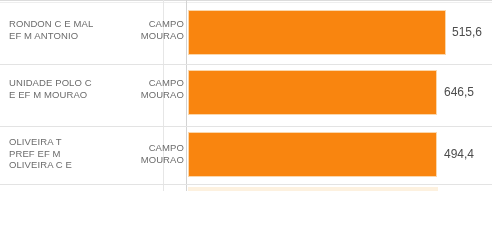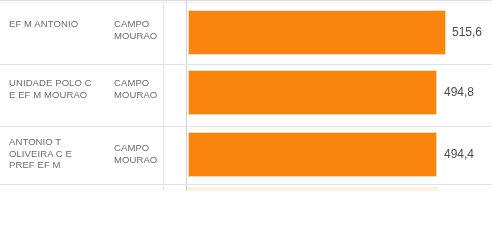--- a/index.html
+++ b/index.html
@@ -76,20 +76,21 @@
     letter-spacing: 0.1px;
   }
   .cell-city {
     position: absolute;
     left: 114px;
     width: 70px;
     color: #6b6b6b;
     font-size: 9.5px;
     line-height: 11.5px;
     letter-spacing: 0.1px;
+    text-align: right;
   }
   .bar {
     position: absolute;
     left: 188px;
     background: #f9850f;
     border: 1px solid #fbd7ab;
     box-sizing: border-box;
   }
   .bar-value {
     position: absolute;
@@ -113,20 +114,21 @@
 <div class="screen">
 
   <div class="top-rule"></div>
   <div class="top-rule-soft"></div>
 
   <div class="vline-label"></div>
   <div class="vline-axis"></div>
 
   <div class="row" style="top:4px;height:60px;">
     <div class="cell-name" style="top:14px;">
+      <div>RONDON C E MAL</div>
       <div>EF M ANTONIO</div>
     </div>
     <div class="cell-city" style="top:14px;">
       <div>CAMPO</div>
       <div>MOURAO</div>
     </div>
     <div class="bar" style="top:6px;height:45px;width:258px;"></div>
     <div class="bar-value" style="top:22px;left:452px;">515,6</div>
   </div>
   <div class="row-sep" style="top:64px;"></div>
@@ -134,29 +136,29 @@
   <div class="row" style="top:65px;height:61px;padding-left:38px;">
     <div class="cell-name" style="top:12px;">
       <div>UNIDADE POLO C</div>
       <div>E EF M MOURAO</div>
     </div>
     <div class="cell-city" style="top:12px;">
       <div>CAMPO</div>
       <div>MOURAO</div>
     </div>
     <div class="bar" style="top:5px;height:45px;width:249px;"></div>
-    <div class="bar-value" style="top:21px;left:444px;">494,8</div>
+    <div class="bar-value" style="top:21px;left:444px;">646,5</div>
   </div>
   <div class="row-sep" style="top:126px;"></div>
 
   <div class="row" style="top:127px;height:57px;">
     <div class="cell-name" style="top:9px;">
-      <div>ANTONIO T</div>
+      <div>OLIVEIRA T</div>
+      <div>PREF EF M</div>
       <div>OLIVEIRA C E</div>
-      <div>PREF EF M</div>
     </div>
     <div class="cell-city" style="top:15px;">
       <div>CAMPO</div>
       <div>MOURAO</div>
     </div>
     <div class="bar" style="top:5px;height:45px;width:249px;"></div>
     <div class="bar-value" style="top:21px;left:444px;">494,4</div>
   </div>
   <div class="row-sep" style="top:184px;"></div>
 

